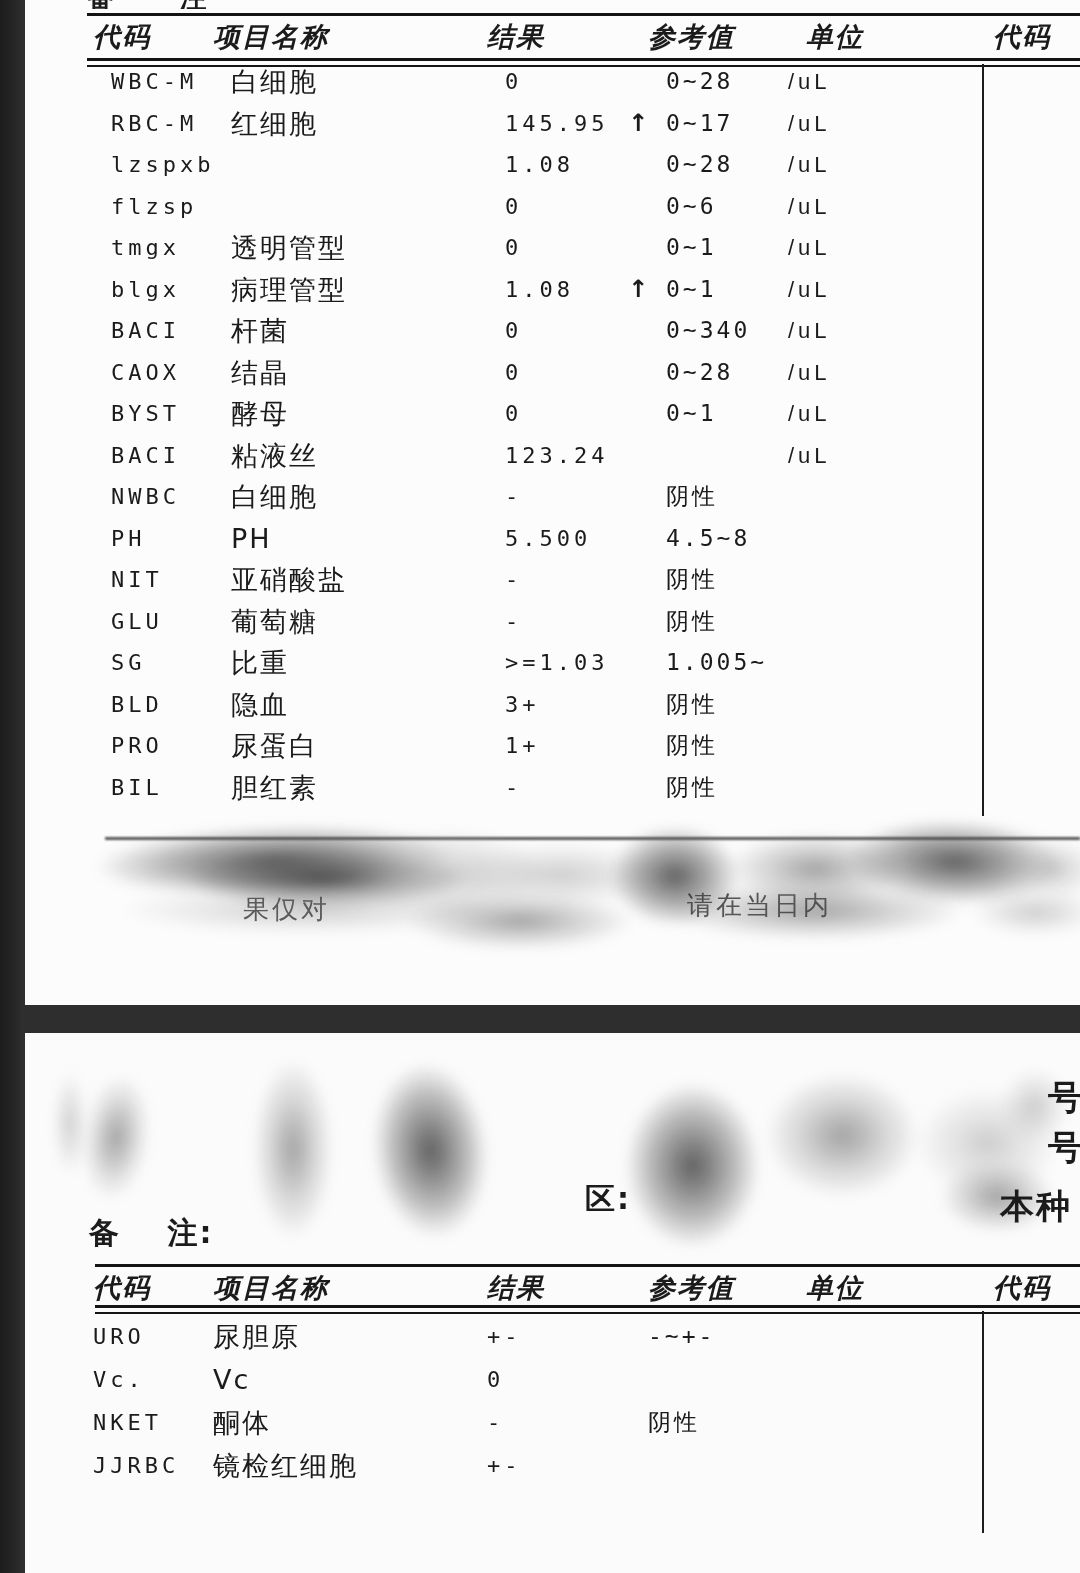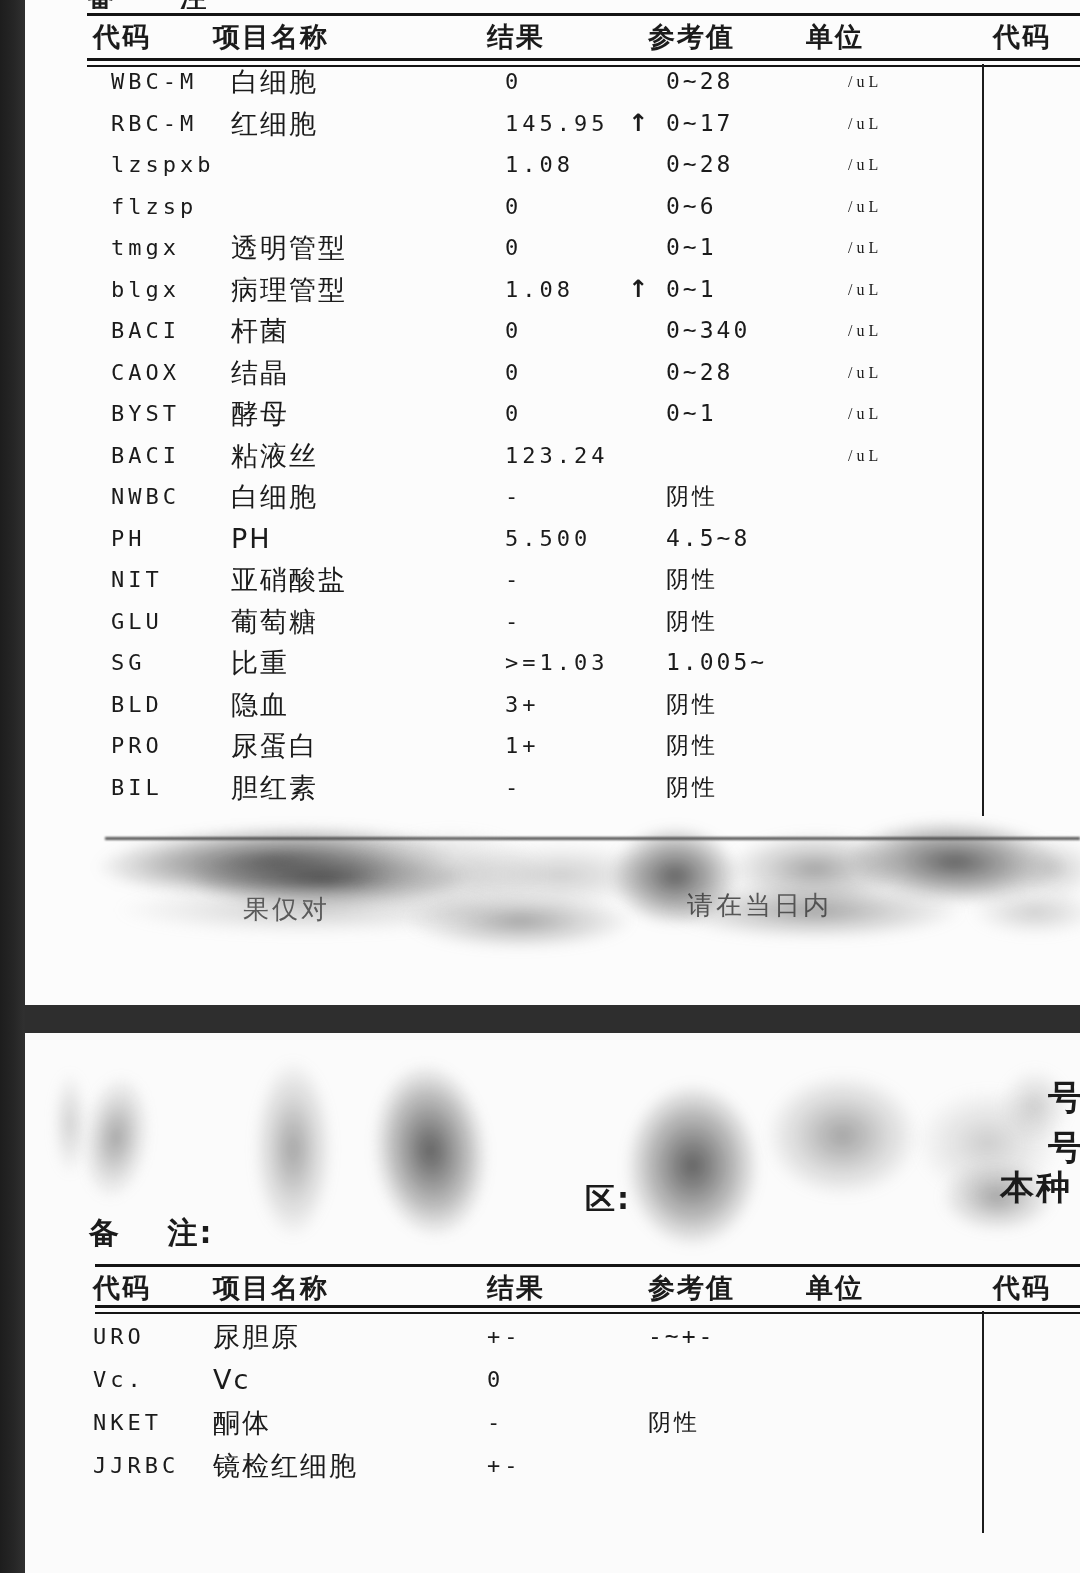--- a/index.html
+++ b/index.html
@@ -5,32 +5,32 @@
   html,body{margin:0;padding:0;background:#2e2e2e;}
   .canvas{position:relative;width:1080px;height:1573px;overflow:hidden;
     background:linear-gradient(to right,#1d1d1d 0px,#262626 14px,#303030 24px,#2e2e2e 25px);
     font-family:"DejaVu Sans",sans-serif;color:#1b1b1b;}
   .page{position:absolute;left:25px;width:1055px;background:#fcfcfc;overflow:hidden;}
   .page1{top:0;height:1005px;}
   .page2{top:1033px;height:540px;background:#fbfbfb;}
   .hrule{position:absolute;background:#141414;}
   .vline{position:absolute;width:2px;background:#1c1c1c;}
   .thead,.row{position:absolute;left:0;width:100%;}
-  .thead{height:42px;line-height:42px;}
+  .thead{height:42px;line-height:42px;font-style:italic;}
   .row{position:relative;width:100%;}
   .rows1,.rows2{position:absolute;left:0;width:100%;}
   .rows1 .row{height:41.5px;line-height:41.5px;margin-left:18px;}
   .rows2 .row{height:43px;line-height:43px;}
   .cell,.th{position:absolute;white-space:nowrap;top:0;}
   .c-code{left:68px;font-family:"DejaVu Sans Mono",monospace;font-size:22px;letter-spacing:4px;}
   .c-name{left:188px;font-size:27px;letter-spacing:2px;}
   .c-result{left:462px;font-family:"DejaVu Sans Mono",monospace;font-size:22px;letter-spacing:4px;}
   .c-flag{left:585px;font-size:24px;font-weight:bold;}
   .c-ref{left:623px;font-family:"DejaVu Sans Mono","DejaVu Sans",monospace;font-size:23px;letter-spacing:3px;}
-  .c-unit{left:805px;font-family:Liberation Serif, serif;font-size:16px;letter-spacing:4px;}
+  .c-unit{left:745px;font-family:Liberation Sans, sans-serif;font-size:22px;letter-spacing:4px;}
   .c-code2{left:968px;}
   .th{font-weight:bold;font-size:27px;letter-spacing:2px;font-family:"DejaVu Sans",sans-serif;}
   .clip-top{position:absolute;top:0;left:62px;height:9px;overflow:hidden;}
   .clip-top span{display:block;margin-top:-20px;font-size:27px;font-weight:bold;word-spacing:52px;letter-spacing:2px;}
   .blob{position:absolute;border-radius:45%;filter:blur(6px);
     background:radial-gradient(closest-side,rgba(75,75,75,0.50),rgba(120,120,120,0.28) 55%,rgba(160,160,160,0.0));z-index:3;}
   .blob.dark{background:radial-gradient(closest-side,rgba(35,35,35,0.72),rgba(80,80,80,0.40) 60%,rgba(140,140,140,0.0));}
   .blob.light{background:radial-gradient(closest-side,rgba(120,120,120,0.35),rgba(160,160,160,0.18) 60%,rgba(200,200,200,0.0));}
   .fragment{position:absolute;color:#4c4c4c;font-size:26px;letter-spacing:3px;z-index:2;white-space:nowrap;}
   .corner-label{position:absolute;font-weight:bold;font-size:34px;letter-spacing:2px;z-index:4;white-space:nowrap;}
@@ -224,21 +224,21 @@
     <div class="blob light" style="left:90px;top:885px;width:380px;height:50px;"></div>
     <div class="blob" style="left:380px;top:892px;width:230px;height:58px;"></div>
     <div class="blob" style="left:640px;top:882px;width:300px;height:58px;"></div>
     <div class="blob light" style="left:945px;top:888px;width:130px;height:48px;"></div>
   </div>
 
   <div class="page page2">
 
     <span class="corner-label" style="left:1023px;top:42px;">号</span>
     <span class="corner-label" style="left:1023px;top:92px;">号</span>
-    <span class="corner-label" style="left:975px;top:132px;">本种</span>
+    <span class="corner-label" style="left:975px;top:151px;">本种</span>
     <span class="corner-label" style="left:560px;top:146px;font-size:30px;">区:</span>
     <span class="corner-label" style="left:64px;top:180px;font-size:30px;word-spacing:34px;">备 注:</span>
 
     <div class="blob light" style="left:28px;top:38px;width:34px;height:105px;"></div>
     <div class="blob" style="left:58px;top:42px;width:66px;height:125px;transform:rotate(7deg);"></div>
     <div class="blob" style="left:228px;top:26px;width:80px;height:180px;"></div>
     <div class="blob dark" style="left:348px;top:30px;width:115px;height:175px;transform:rotate(-6deg);"></div>
     <div class="blob dark" style="left:600px;top:50px;width:135px;height:165px;"></div>
     <div class="blob" style="left:740px;top:40px;width:155px;height:125px;"></div>
     <div class="blob light" style="left:890px;top:55px;width:145px;height:110px;"></div>

